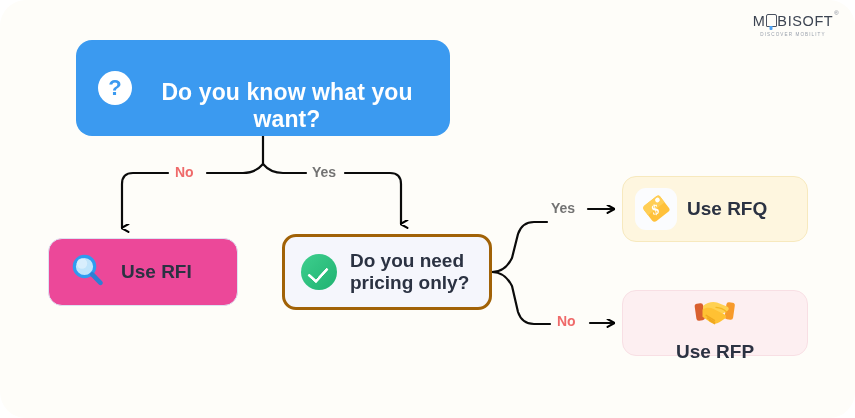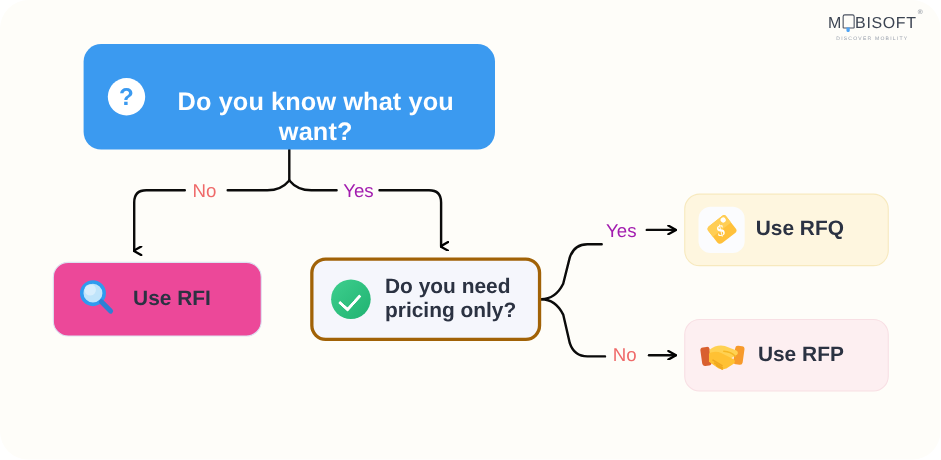--- a/index.html
+++ b/index.html
@@ -212,44 +212,45 @@
   
   #node-rfp {
     left: 622px;
     top: 290px;
     width: 186px;
     height: 66px;
     background: #FDEFF1;
     border: 1px solid #F8DFE4;
     padding: 0 12px;
     gap: 10px;
+    flex-direction: column;
   }
   #node-rfp .label {
     color: #2B3242;
     font-size: 19px;
   }
   .shake-icon-wrap {
     width: 44px;
     height: 40px;
     flex: 0 0 auto;
     display: flex;
     align-items: center;
     justify-content: center;
   }
 
   
   .edge-label {
     position: absolute;
-    font-size: 17px;
-    font-weight: normal;
+    font-size: 14px;
+    font-weight: bold;
     line-height: 1;
     white-space: nowrap;
     user-select: none;
   }
-  .edge-label.yes { color: #a21caf; }
+  .edge-label.yes { color: #737373; }
   .edge-label.no  { color: #EF6A6A; }
 
   #lbl-no-1   { left: 175px; top: 165px; }
   #lbl-yes-1  { left: 312px; top: 165px; }
   #lbl-yes-2  { left: 551px; top: 201px; }
   #lbl-no-2   { left: 557px; top: 314px; }
 </style>
 </head>
 <body>
 

